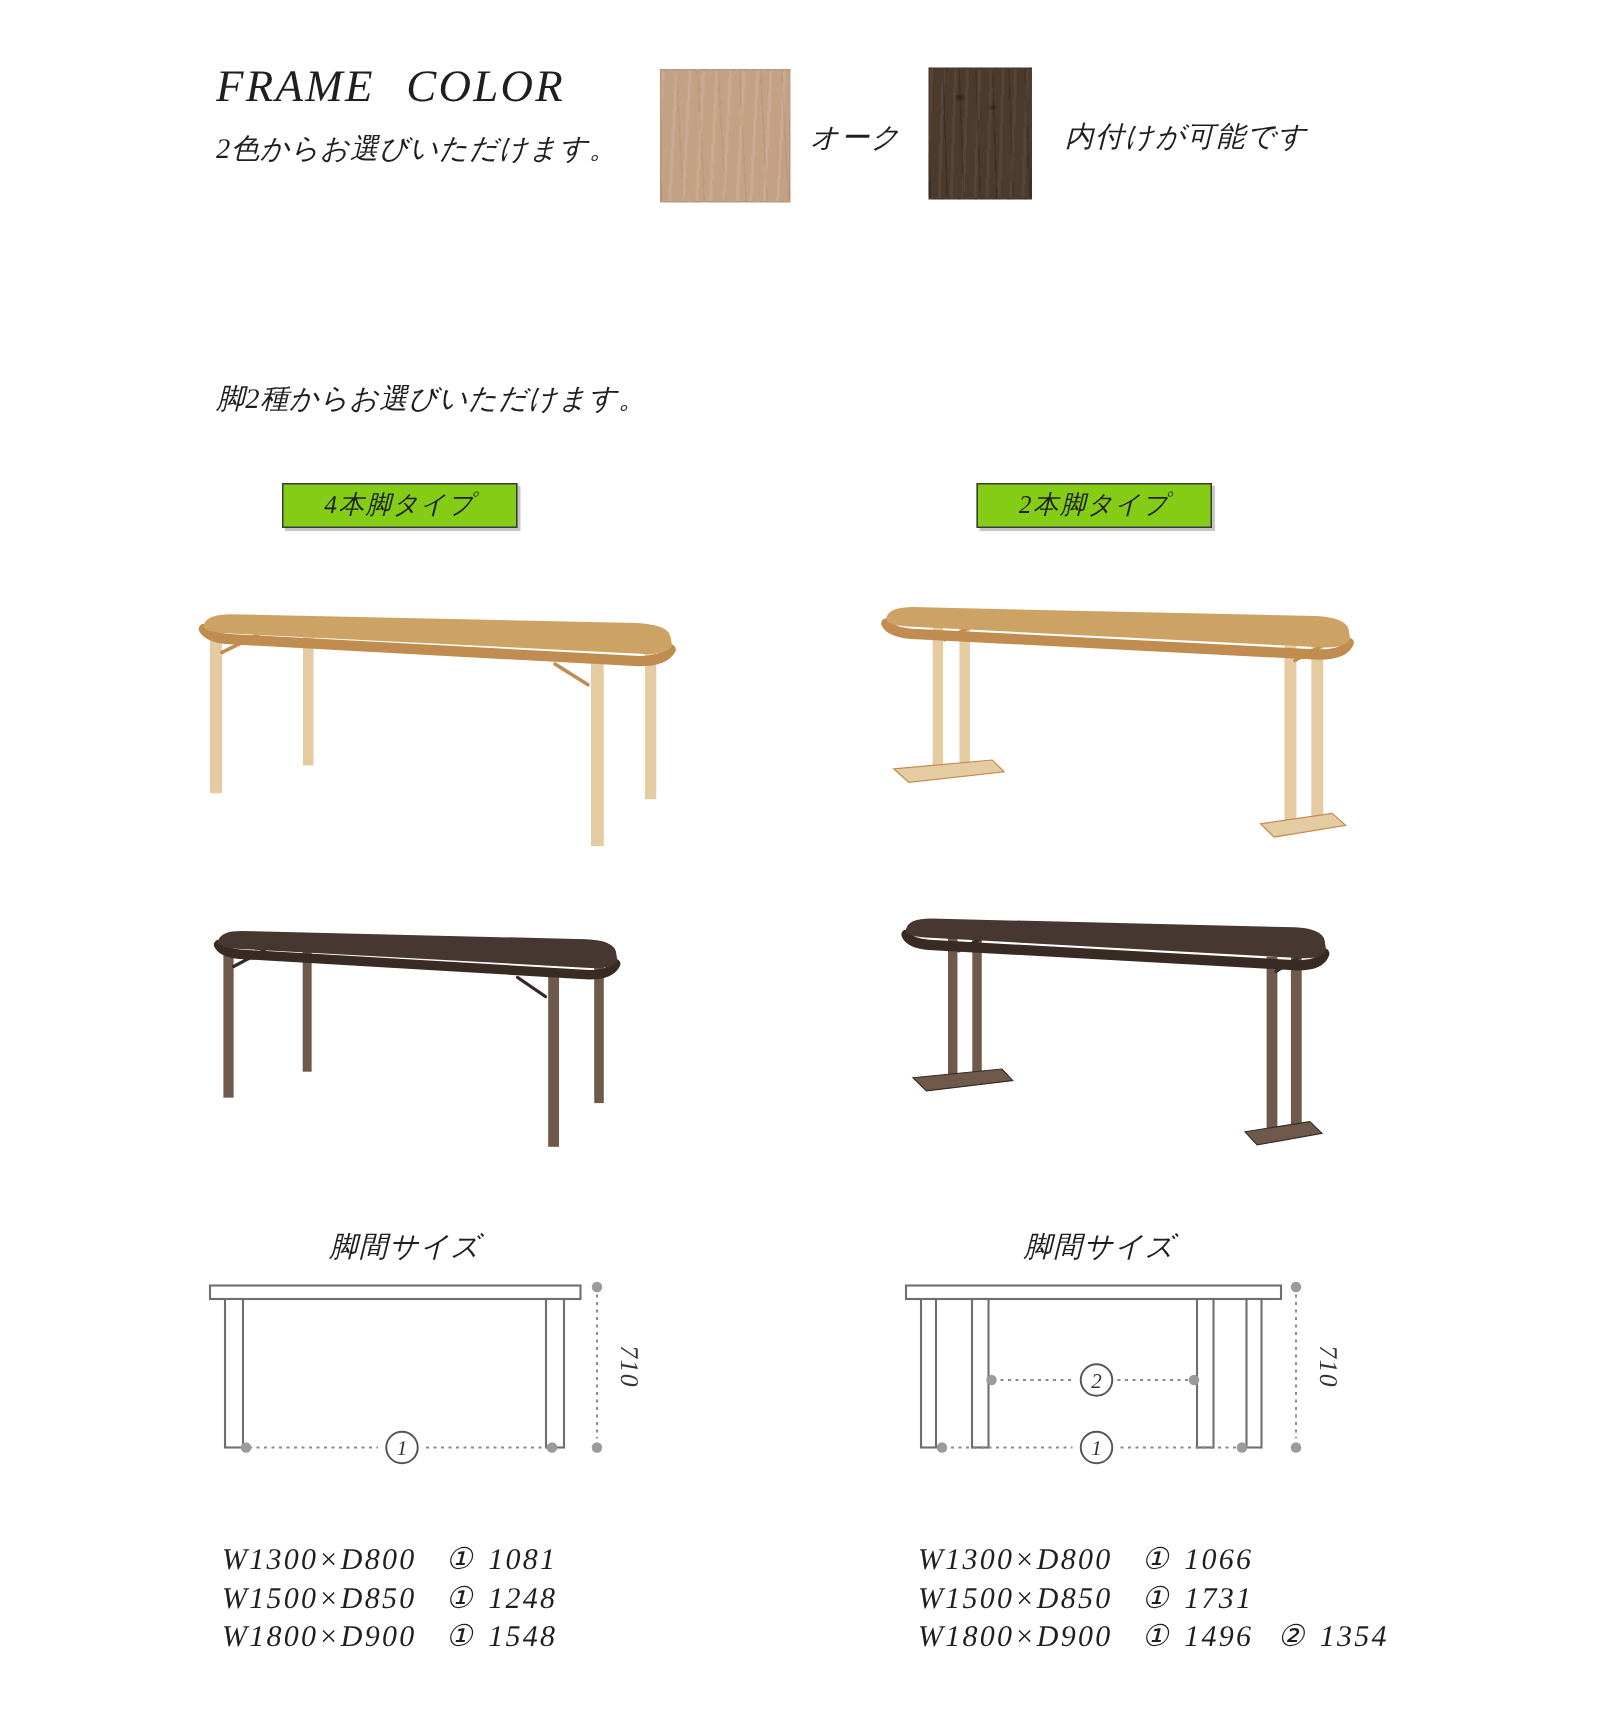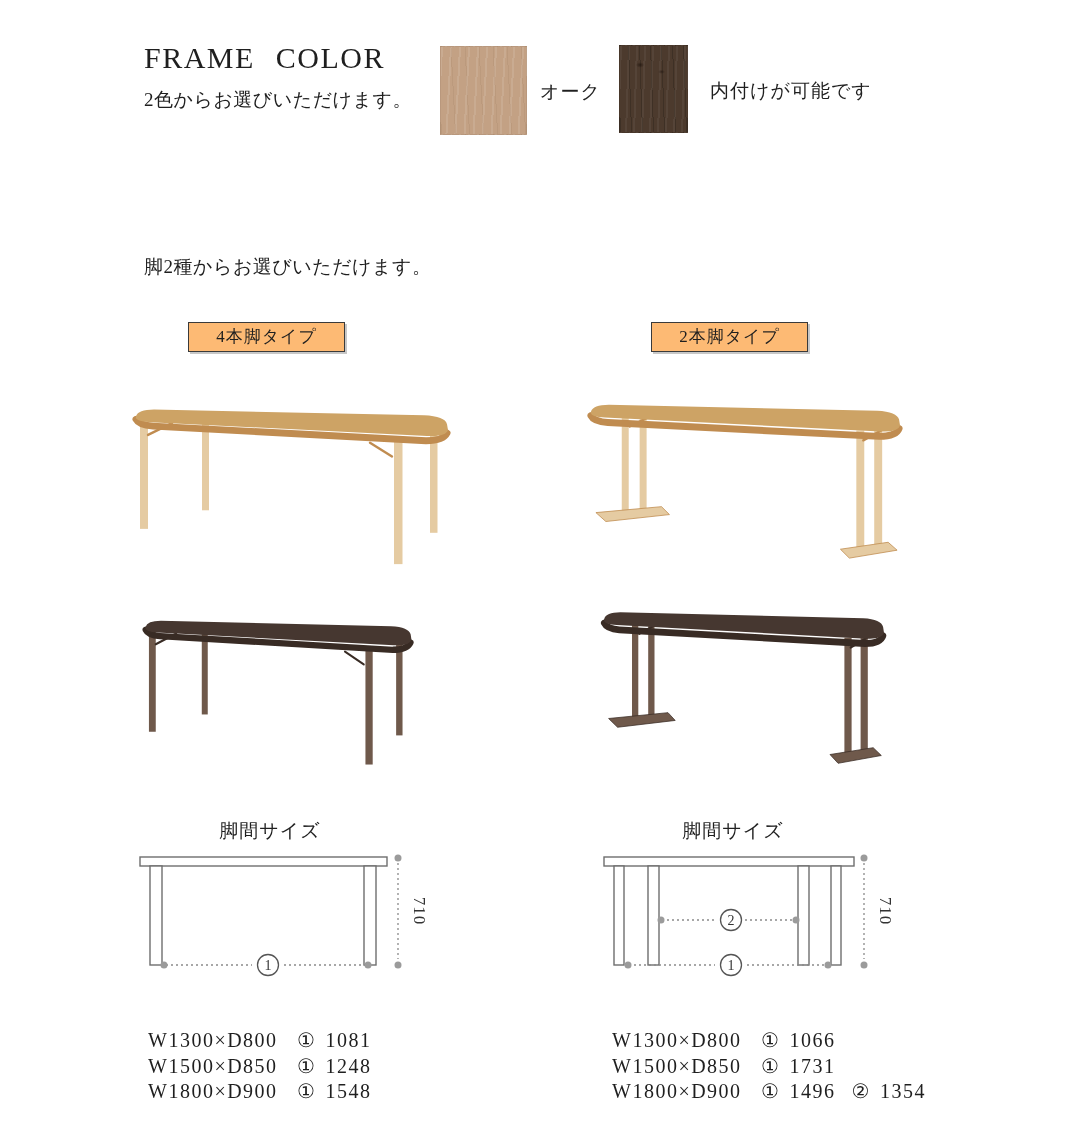--- a/index.html
+++ b/index.html
@@ -3,20 +3,21 @@
 <meta charset="utf-8">
 <style>
   html,body{margin:0;padding:0;background:#fff;}
   .page{
     position:relative;
     width:1078px;height:1100px;
     background:var(--page_bg,#fff);
     font-family:"Liberation Serif","DejaVu Serif",serif;
     color:var(--text,#1f1f1f);
     overflow:hidden;
+    font-style:italic;
   }
   .abs{position:absolute;}
   .title{
     font-size:30px;line-height:1.1;
     letter-spacing:1.5px;word-spacing:12px;
     color:var(--text,#1f1f1f);
   }
   .subtitle{
     font-size:19px;line-height:1.2;letter-spacing:.5px;
   }
@@ -36,21 +37,21 @@
       repeating-linear-gradient(92deg, rgba(255,255,255,.05) 0 2px, rgba(0,0,0,0) 2px 8px),
       repeating-linear-gradient(88deg, rgba(0,0,0,.18) 0 1px, rgba(0,0,0,0) 1px 11px),
       var(--walnut_swatch,#4c3a2d);
   }
   .swatch-label{font-size:19px;letter-spacing:1px;}
   .type-box{
     width:155px;height:28px;line-height:28px;
     text-align:center;font-size:17px;letter-spacing:1px;
     border:1.5px solid var(--box_border,#3a3a3a);
     box-shadow:2px 2px 0 rgba(130,130,130,.45);
-    background:#fdba74;
+    background:#84cc16;
   }
   .diagram-title{
     width:200px;text-align:center;font-size:19px;letter-spacing:1px;
   }
   
   .table-fig{position:absolute;}
   .table-fig.oak{--fig-top:var(--oak_top);--fig-edge:var(--oak_edge);--fig-leg:var(--oak_leg);}
   .table-fig.walnut{--fig-top:var(--walnut_top);--fig-edge:var(--walnut_edge);--fig-leg:var(--walnut_leg);}
   .t-top{fill:var(--fig-top);}
   .t-edge{stroke:var(--fig-edge);stroke-width:7;fill:none;stroke-linecap:round;}

